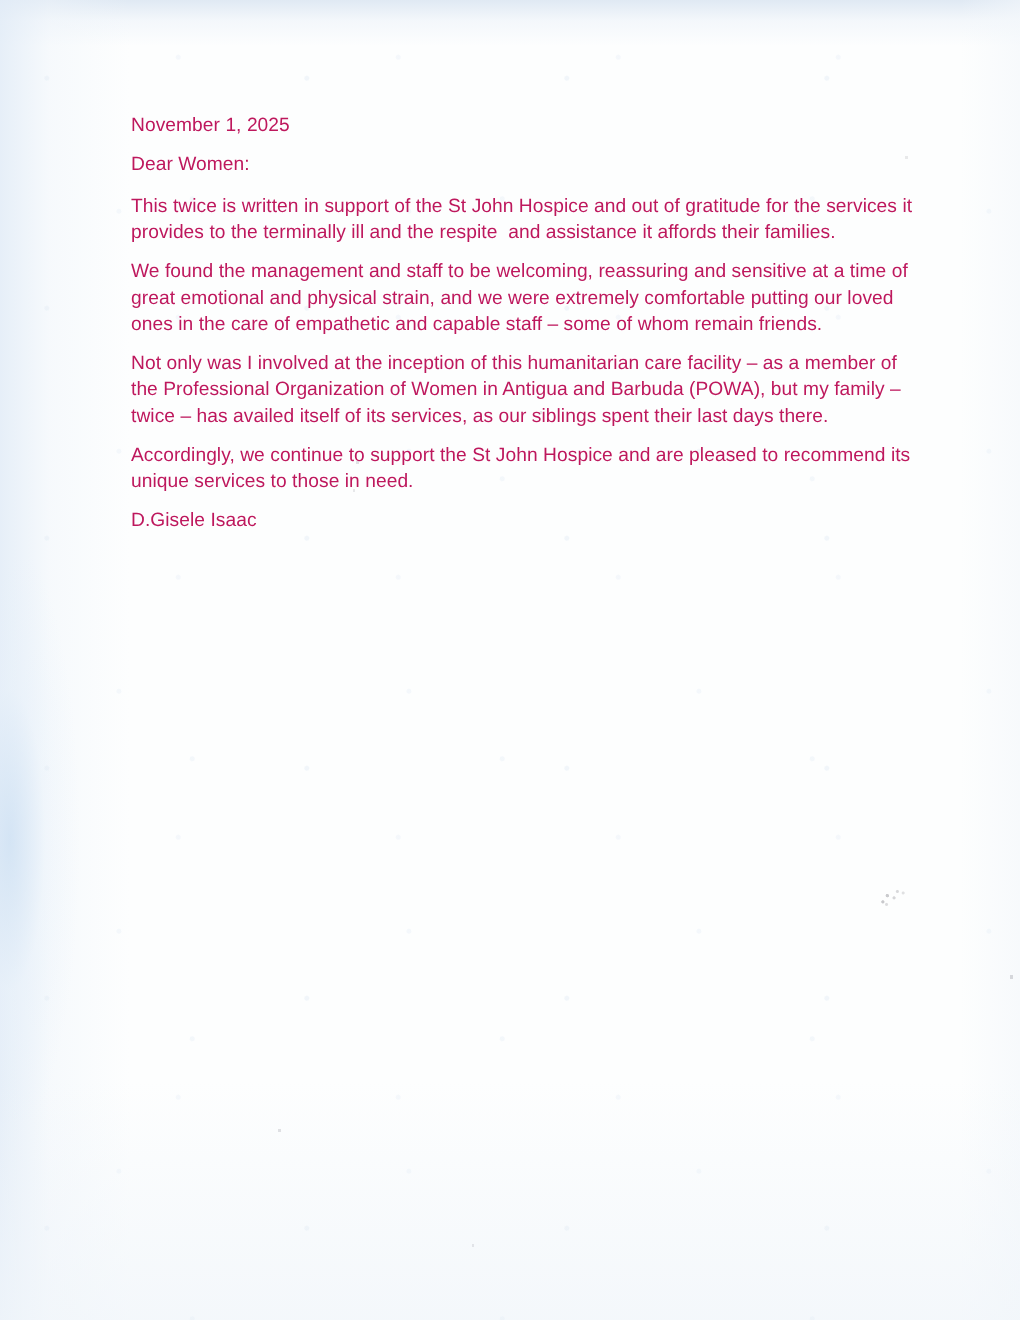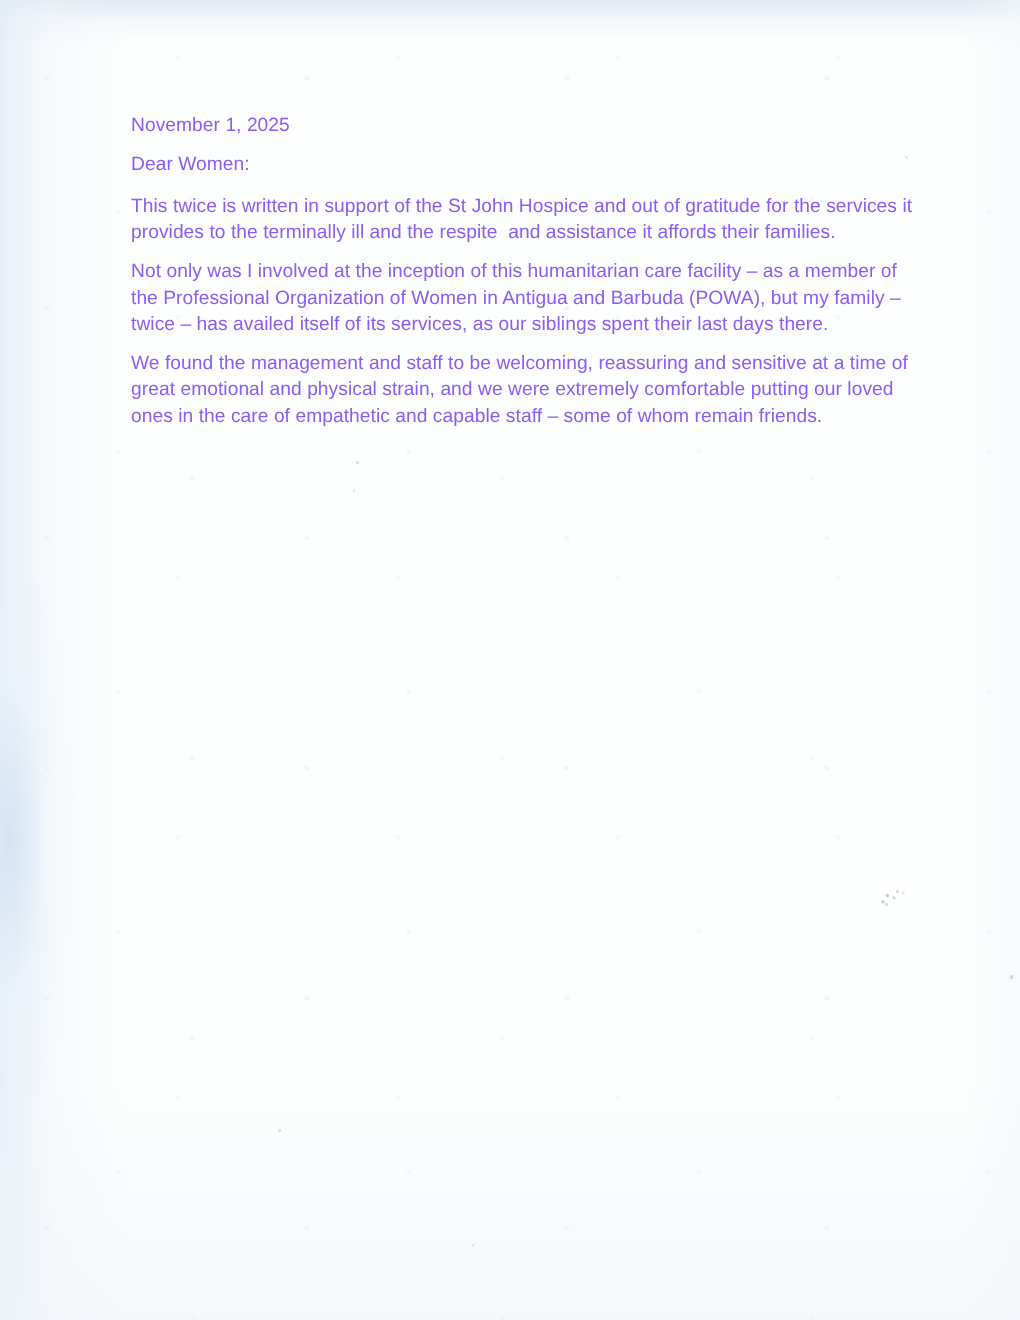--- a/index.html
+++ b/index.html
@@ -109,21 +109,21 @@
   
   .letter {
     position: absolute;
     left: 131px;
     top: 113px;
     width: 790px;
   }
 
   .line,
   .para {
-    color: #8b5cf6;
+    color: #be185d;
     font-size: 19.2px;
     line-height: 26.4px;
     letter-spacing: 0.06px;
     white-space: pre-wrap;
     text-rendering: geometricPrecision;
     -webkit-font-smoothing: antialiased;
   }
 
   .line { margin: 0 0 12.5px 0; }
   .para { margin: 0 0 12.5px 0; }
@@ -159,20 +159,22 @@
   <div class="speck speck-g"></div>
 
   <div class="letter">
 
     <p class="line para-date">November 1, 2025</p>
 
     <p class="line para-salutation">Dear Women:</p>
 
     <p class="para">This twice is written in support of the St John Hospice and out of gratitude for the services it provides to the terminally ill and the respite  and assistance it affords their families.</p>
 
+    <p class="para">We found the management and staff to be welcoming, reassuring and sensitive at a time of great emotional and physical strain, and we were extremely comfortable putting our loved ones in the care of empathetic and capable staff – some of whom remain friends.</p>
+
     <p class="para">Not only was I involved at the inception of this humanitarian care facility – as a member of the Professional Organization of Women in Antigua and Barbuda (POWA), but my family – twice – has availed itself of its services, as our siblings spent their last days there.</p>
 
-    <p class="para">We found the management and staff to be welcoming, reassuring and sensitive at a time of great emotional and physical strain, and we were extremely comfortable putting our loved ones in the care of empathetic and capable staff – some of whom remain friends.</p>
+    <p class="para">Accordingly, we continue to support the St John Hospice and are pleased to recommend its unique services to those in need.</p>
 
-
+    <p class="line para-signature">D.Gisele Isaac</p>
 
   </div>
 </div>
 
 </body></html>

